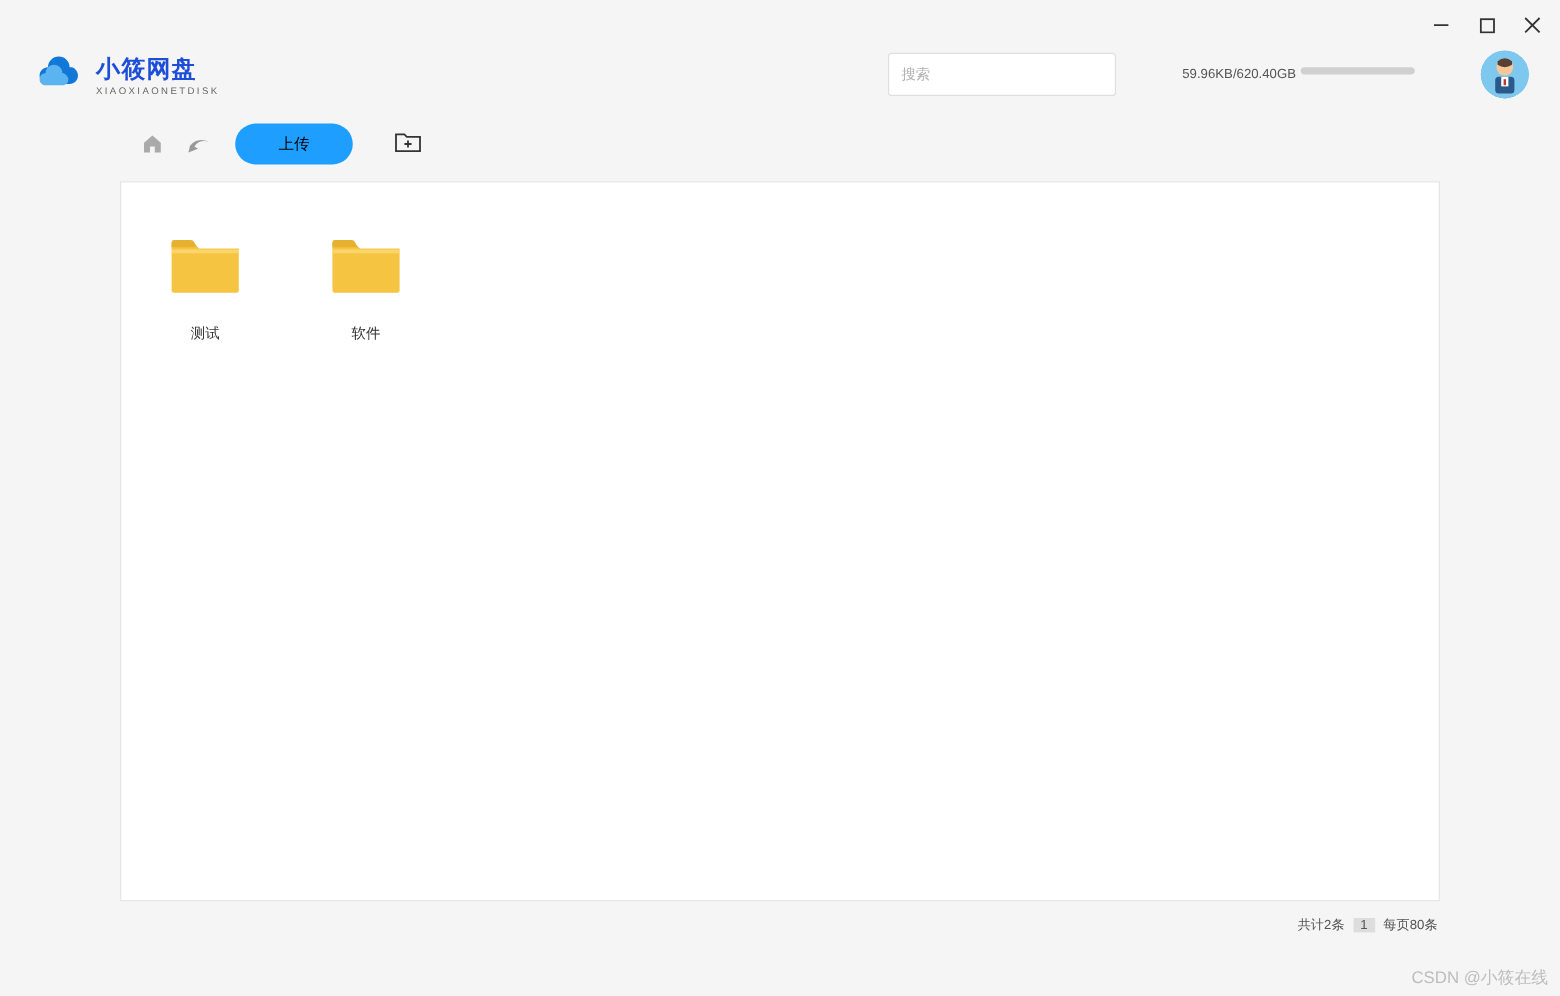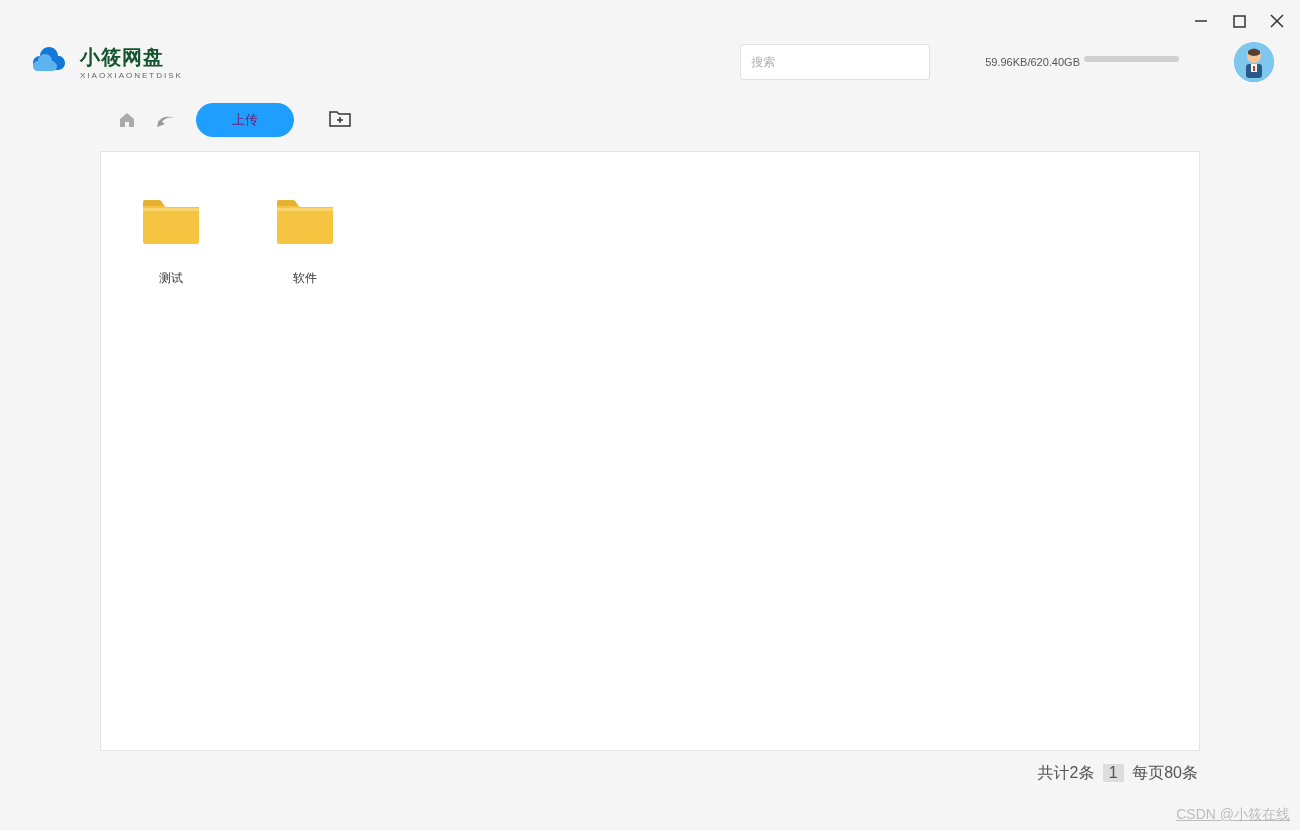--- a/index.html
+++ b/index.html
@@ -5,46 +5,46 @@
     * { margin: 0; padding: 0; box-sizing: border-box; font-family: "Microsoft YaHei", Arial, sans-serif; }
     body { width: 1300px; height: 830px; background: #f5f5f5; position: relative; overflow: hidden; }
     
     .window-controls { position: absolute; top: 12px; right: 14px; display: flex; gap: 20px; align-items: center; }
     .window-controls > div { width: 18px; height: 18px; display: flex; align-items: center; justify-content: center; cursor: pointer; color: #333; }
     
     .header { display: flex; align-items: center; padding: 28px 26px 0 26px; height: 95px; }
     .logo-area { display: flex; align-items: center; gap: 10px; }
     .logo-cloud { width: 44px; height: 36px; position: relative; }
     .logo-text { display: flex; flex-direction: column; }
-    .logo-title { font-size: 20px; font-weight: bold; color: #14532d; letter-spacing: 1px; }
+    .logo-title { font-size: 20px; font-weight: bold; color: #1d4ed8; letter-spacing: 1px; }
     .logo-sub { font-size: 8px; letter-spacing: 2px; color: #666; }
     
     .header-right { margin-left: auto; display: flex; align-items: center; gap: 55px; }
     .search-box { width: 190px; height: 36px; background: #fff; border: 1px solid #e0e0e0; border-radius: 3px; padding: 0 10px; font-size: 12px; color: #999; outline: none; }
     .search-box::placeholder { color: #b0b0b0; }
     .storage-area { display: flex; flex-direction: row; gap: 4px; }
     .storage-text { font-size: 11px; color: #555; }
     .storage-bar { width: 95px; height: 6px; background: #d0d0d0; border-radius: 3px; }
     .avatar { width: 40px; height: 40px; border-radius: 50%; background: linear-gradient(180deg, #7ec8f0 0%, #4aa8e0 100%); display: flex; align-items: center; justify-content: center; overflow: hidden; cursor: pointer; }
     
     .toolbar { display: flex; align-items: center; gap: 20px; padding: 8px 0 14px 118px; }
     .nav-icon { color: #999; cursor: pointer; display: flex; align-items: center; justify-content: center; }
-    .upload-btn { background: #1e9fff; color: #701a75; border: none; border-radius: 18px; padding: 8px 36px; font-size: 13px; cursor: pointer; }
+    .upload-btn { background: #1e9fff; color: #000000; border: none; border-radius: 18px; padding: 8px 36px; font-size: 13px; cursor: pointer; }
     .new-folder-icon { color: #333; cursor: pointer; margin-left: 14px; }
     
     .content-panel { margin: 0 100px 0 100px; background: #fff; border: 1px solid #e5e5e5; height: 600px; padding: 42px 38px; }
     .folder-grid { display: flex; gap: 70px; }
     .folder-item { display: flex; flex-direction: column; align-items: center; gap: 24px; cursor: pointer; width: 64px; }
     .folder-icon svg { display: block; }
     .folder-name { font-size: 12px; color: #333; }
     
-    .footer { text-align: right; padding: 12px 102px 0 0; font-size: 16px; color: #555; }
+    .footer { text-align: right; padding: 12px 102px 0 0; font-size: 11px; color: #555; }
     .footer .page-num { display: inline-block; background: #ddd; padding: 0 6px; margin: 0 4px; }
     
-    .watermark { position: absolute; bottom: 6px; right: 10px; font-size: 14px; color: rgba(120,120,120,0.45); text-decoration: underline; }
+    .watermark { position: absolute; bottom: 6px; right: 10px; font-size: 14px; color: rgba(120,120,120,0.45); }
   </style>
 </head>
 <body>
 
 <div class="window-controls">
   <div>
     <svg width="14" height="14" viewBox="0 0 14 14">
         <line x1="1" y1="7" x2="13" y2="7" stroke="#333" stroke-width="1.5"></line>
       </svg>
   </div>

